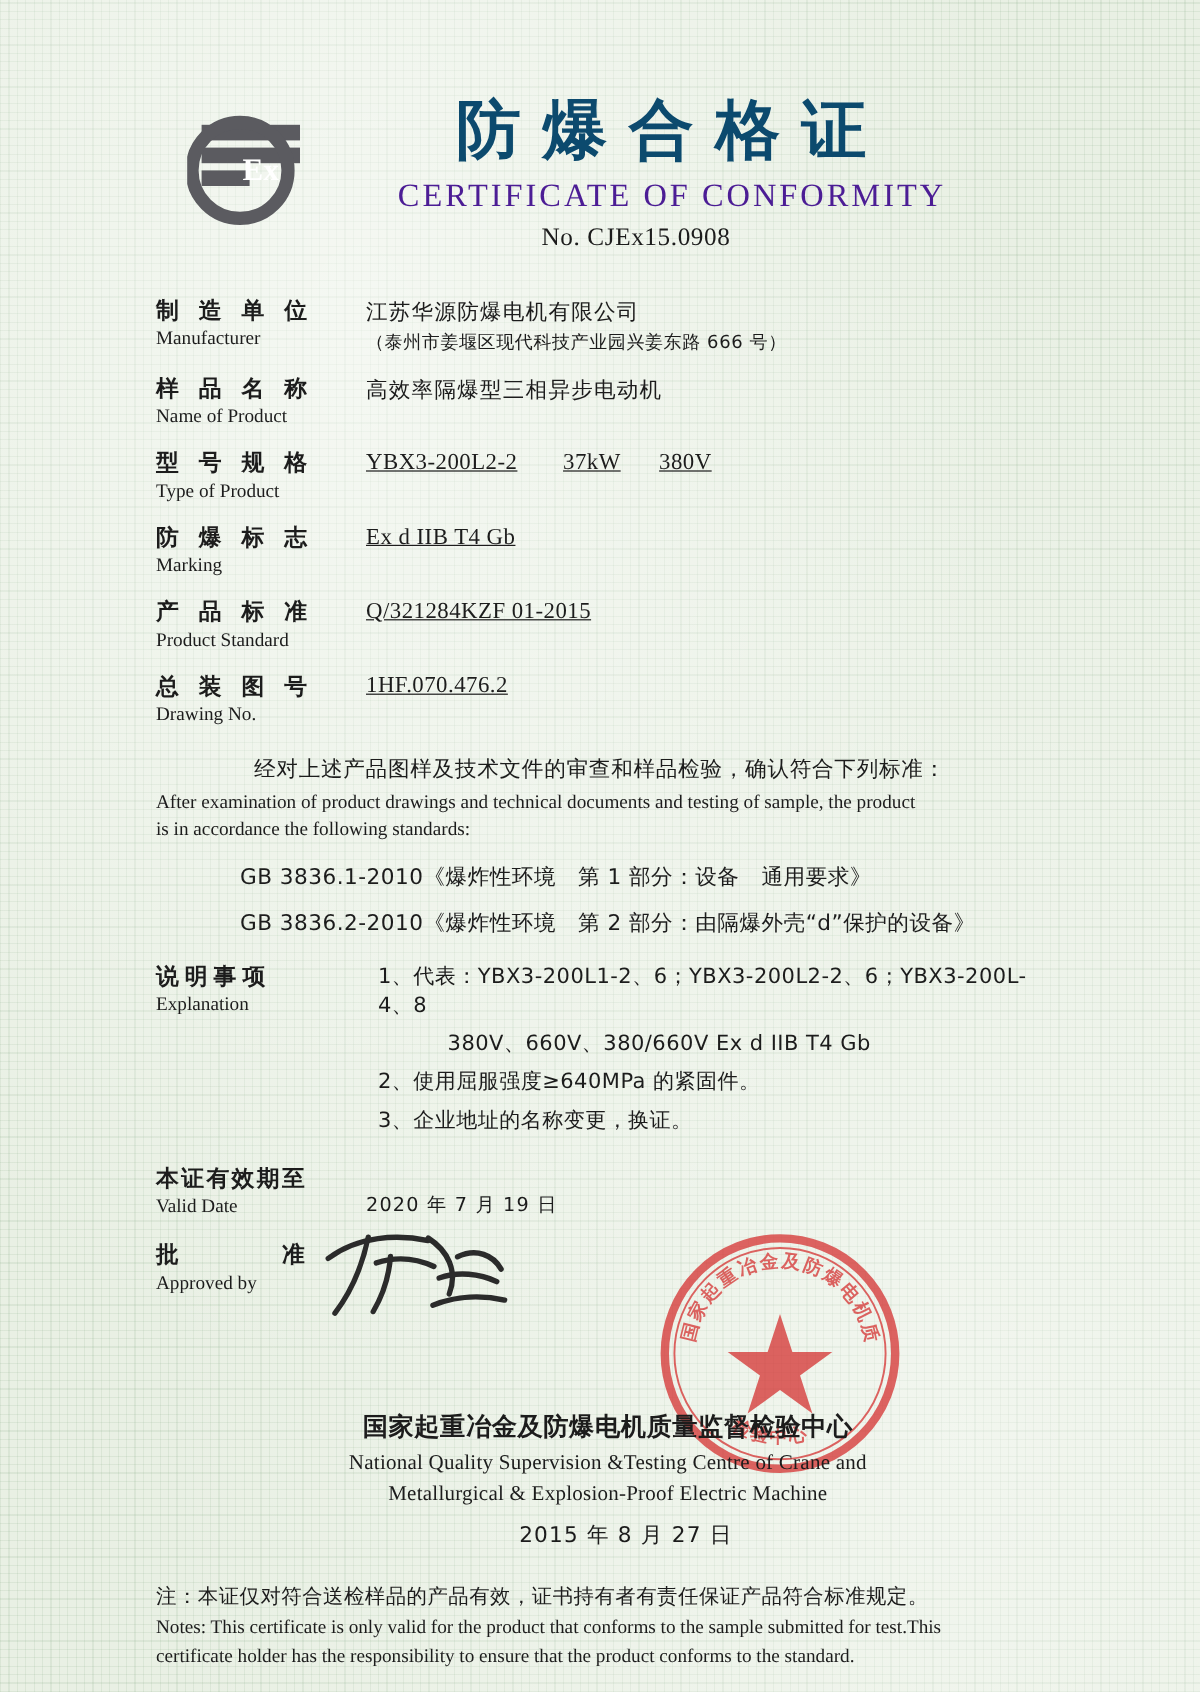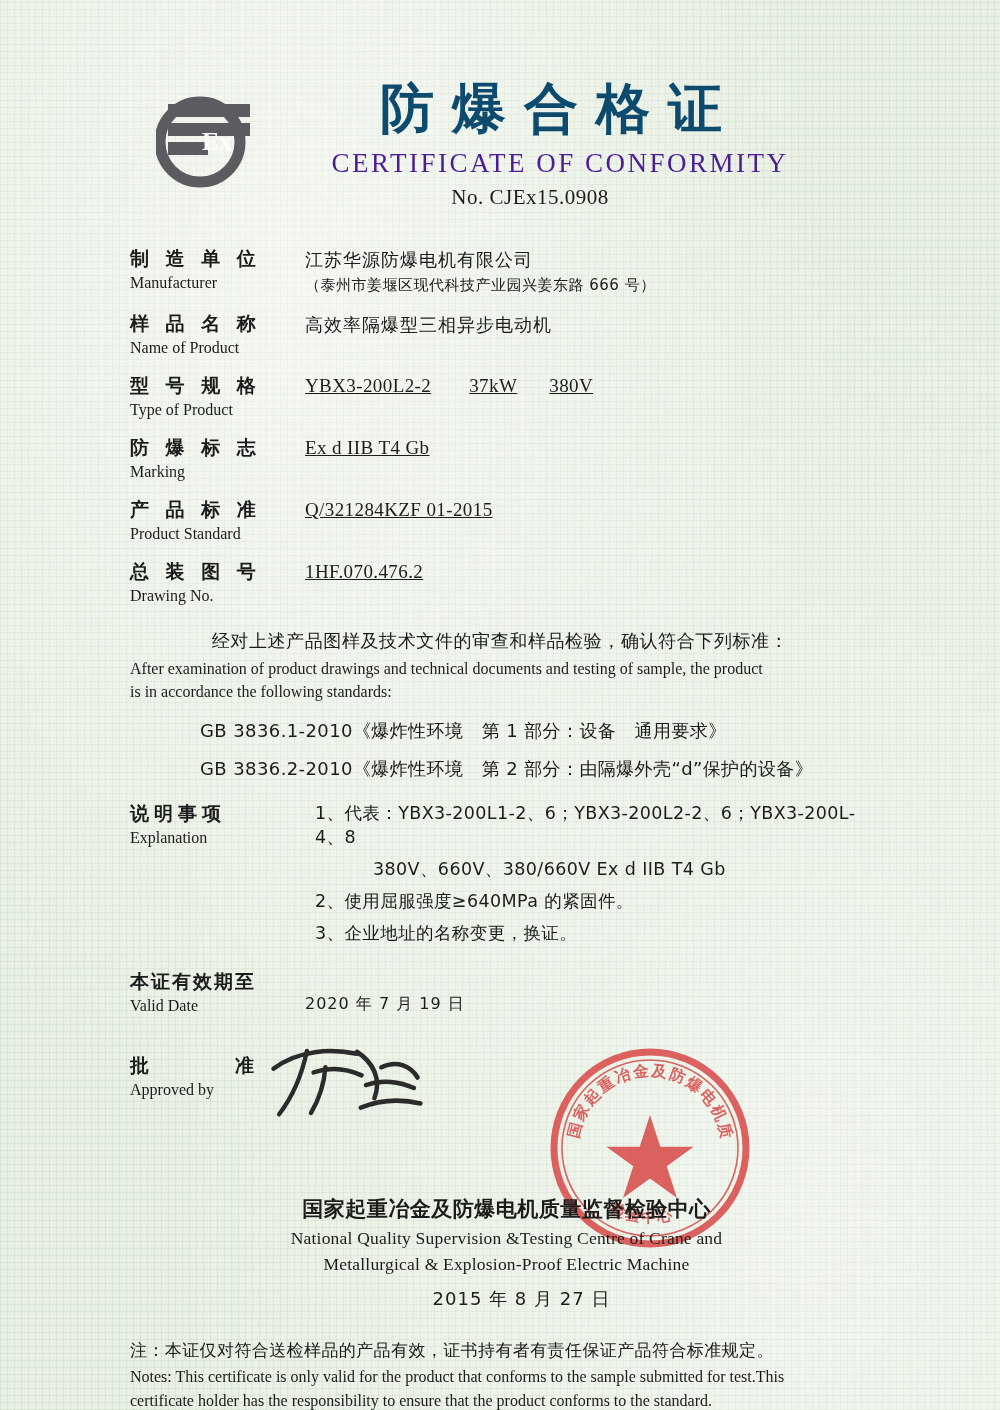--- a/index.html
+++ b/index.html
@@ -191,21 +191,21 @@
     font-family: "DejaVu Sans", sans-serif;
     font-size: 16px;
     padding-top: 2px;
     letter-spacing: 1px;
   }
 
   
   .approval {
     position: relative;
     padding: 0 66px;
-    margin-top: 38px;
+    margin-top: 18px;
     min-height: 240px;
   }
   .approval-label {
     position: absolute;
     left: 130px;
     top: 0;
   }
   .approval-label .label-cn { letter-spacing: 16px; }
   .signature {
     position: absolute;

